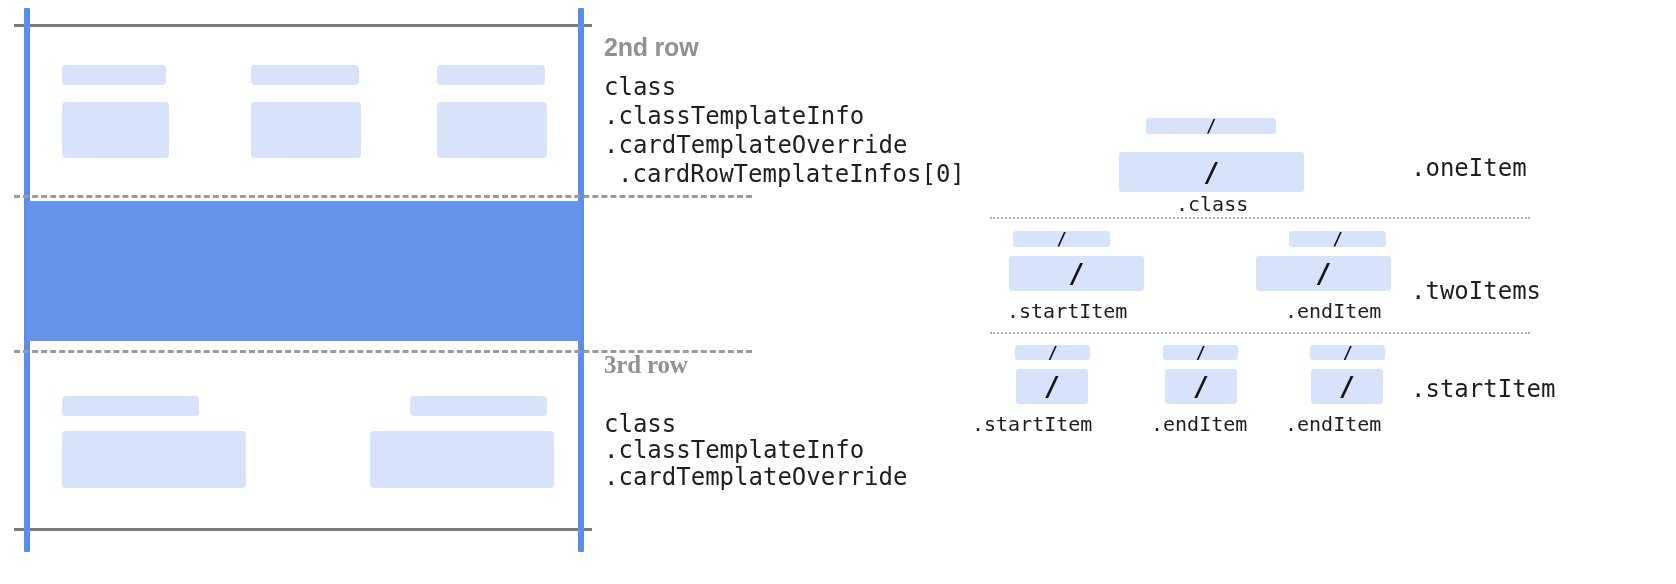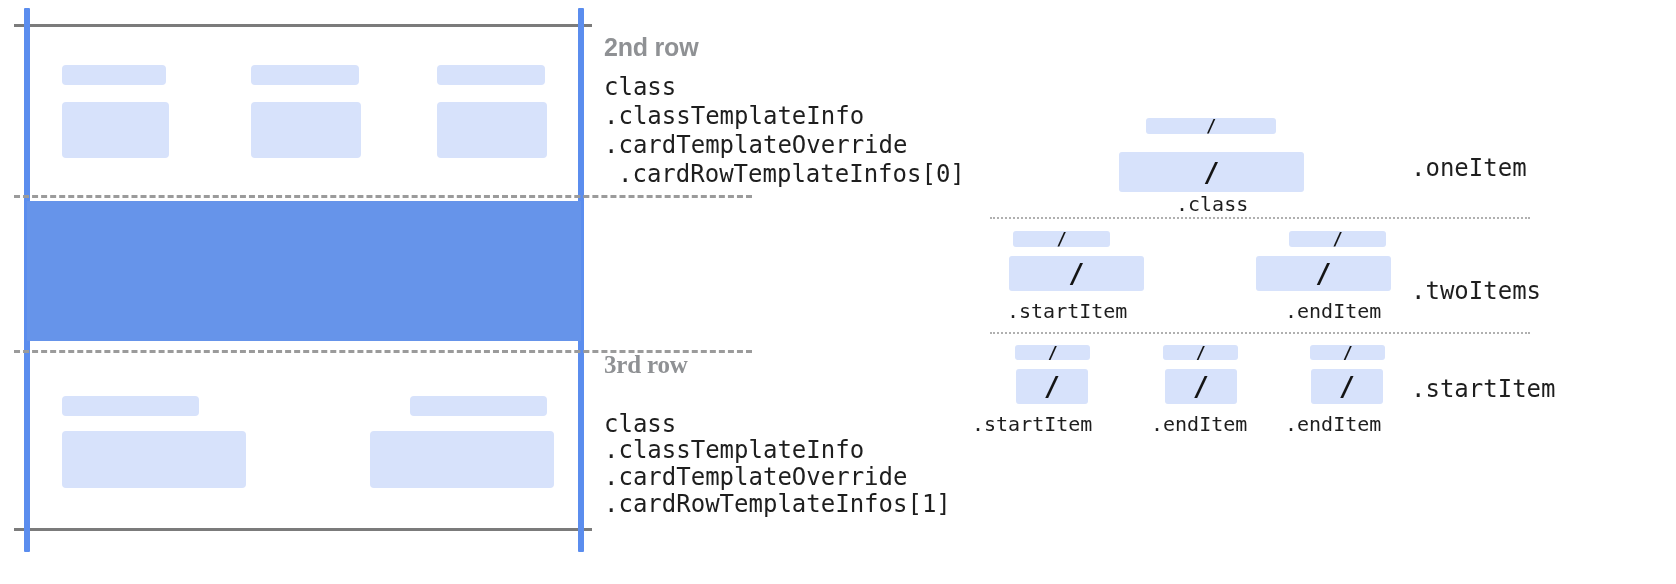--- a/index.html
+++ b/index.html
@@ -141,21 +141,20 @@
   <div class="code" style="left:604px; top:73px;">class</div>
   <div class="code" style="left:604px; top:102px;">.classTemplateInfo</div>
   <div class="code" style="left:604px; top:131px;">.cardTemplateOverride</div>
   <div class="code" style="left:604px; top:160px;margin-left:14px;">.cardRowTemplateInfos[0]</div>
 
 
   <div class="row-head" style="left:604px; top:351px;font-family:Liberation Serif, serif;">3rd row</div>
   <div class="code" style="left:604px; top:410px;">class</div>
   <div class="code" style="left:604px; top:436px;">.classTemplateInfo</div>
   <div class="code" style="left:604px; top:463px;">.cardTemplateOverride</div>
-  <div class="code" style="left:604px; top:490px;">.cardRowTemplateInfos[1]</div>
 
   <div class="slashbox small" style="left:1146px; top:118px; width:130px; height:16px;">/</div>
   <div class="slashbox big" style="left:1119px; top:152px; width:185px; height:40px;">/</div>
   <div class="mono-label" style="left:1176px; top:192px;">.class</div>
   <div class="variant-label" style="left:1411px; top:154px;">.oneItem</div>
 
   <div class="dotted-sep" style="left:990px; top:217px; width:540px;"></div>
 
   <div class="slashbox small" style="left:1013px; top:231px; width:97px; height:16px;">/</div>
   <div class="slashbox big" style="left:1009px; top:256px; width:135px; height:35px;">/</div>

